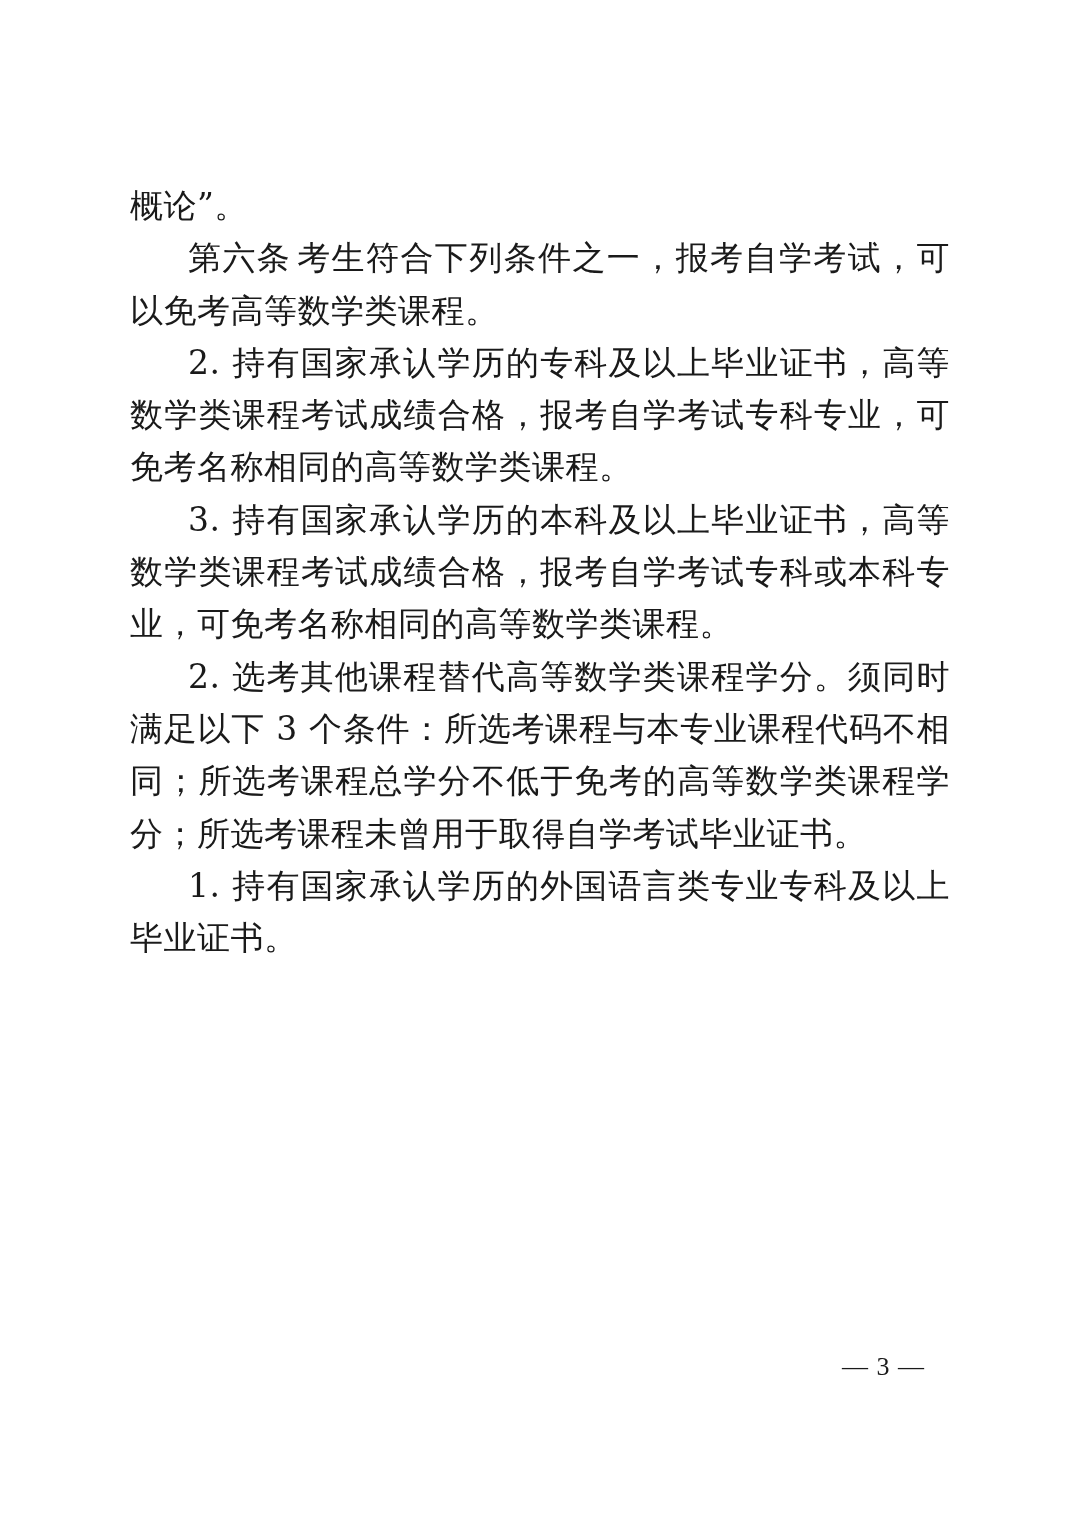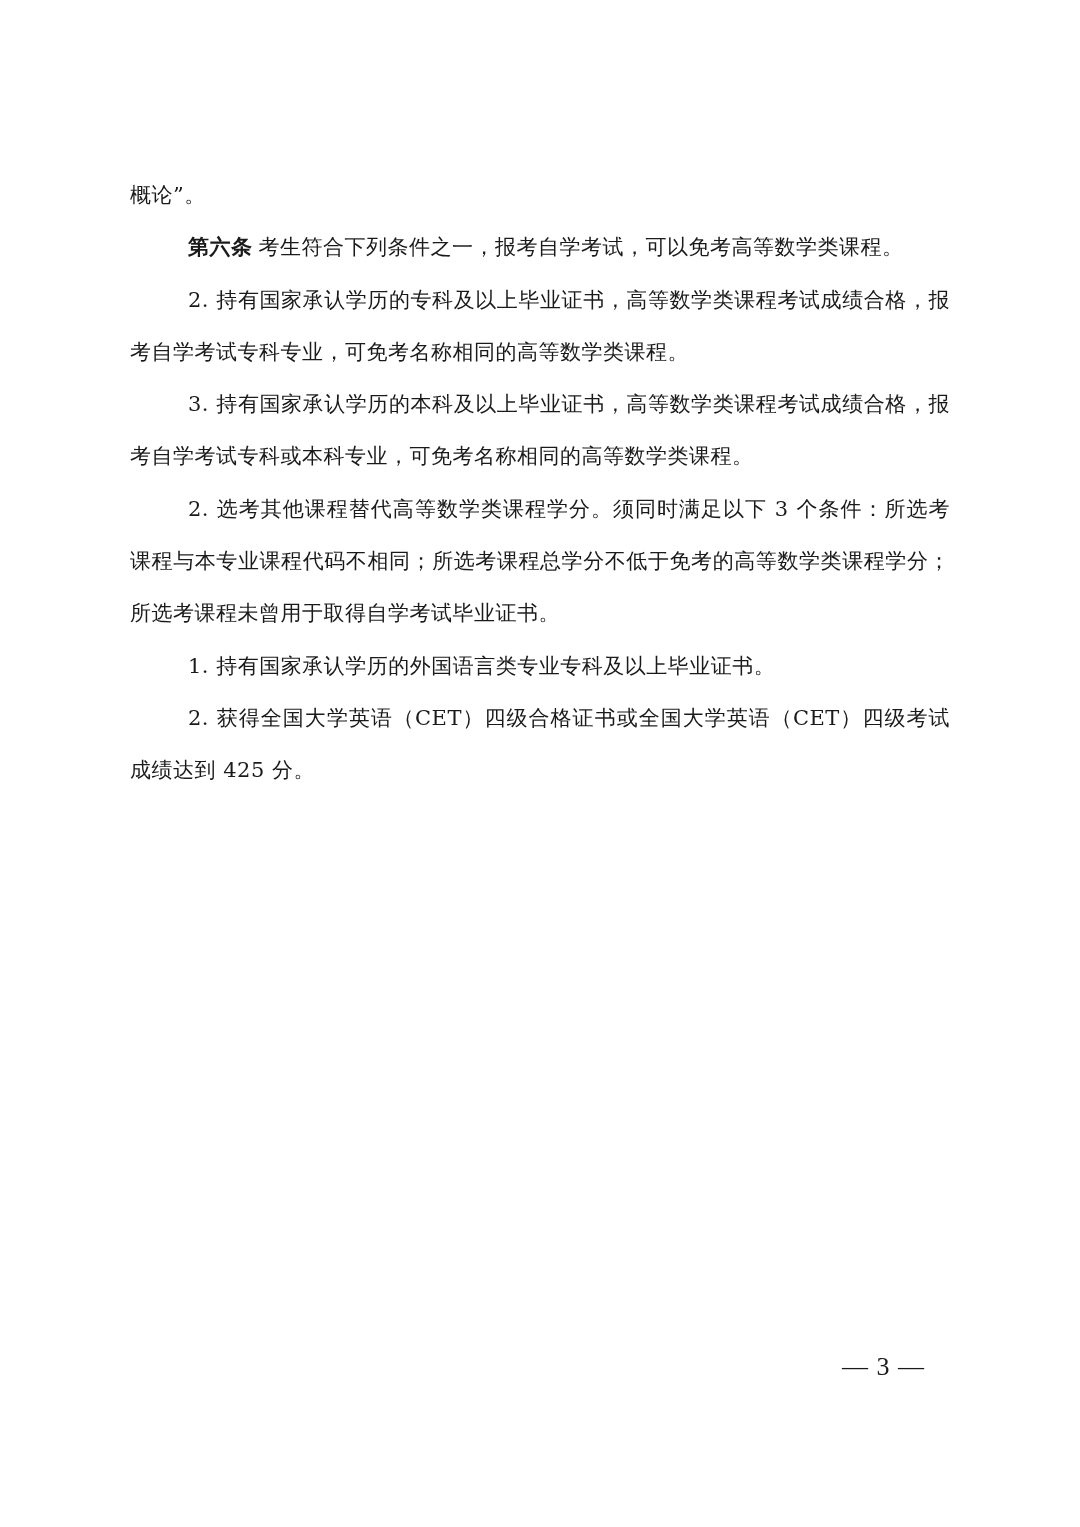--- a/index.html
+++ b/index.html
@@ -11,37 +11,37 @@
     width: 1080px;
     height: 1527px;
     position: relative;
     overflow: hidden;
     font-family: "DejaVu Serif", "Liberation Serif", serif;
     color: #1a1a1a;
   }
   .page {
     position: absolute;
     left: 130px;
-    top: 169px;
+    top: 180px;
     width: 820px;
-    font-size: 21px;
+    font-size: 33px;
     line-height: 52.3px;
     letter-spacing: 0.5px;
   }
   .para {
     margin: 0;
     text-align: justify;
     text-justify: inter-character;
   }
   .indent {
     text-indent: 58px;
   }
   .article-no {
     font-family: "DejaVu Sans", "Liberation Sans", sans-serif;
-    font-weight: bold;
+    font-weight: normal;
     margin-right: 6px;
   }
   .page-number {
     position: absolute;
     left: 842px;
     top: 1352px;
     font-size: 26px;
     font-family: "Liberation Serif", "DejaVu Serif", serif;
     color: #1a1a1a;
     letter-spacing: 1px;
@@ -70,19 +70,16 @@
 
   <p class="para indent">
     <span>2. 选考其他课程替代高等数学类课程学分。须同时满足以下 3 个条件：所选考课程与本专业课程代码不相同；所选考课程总学分不低于免考的高等数学类课程学分；所选考课程未曾用于取得自学考试毕业证书。</span>
   </p>
 
 
   <p class="para indent">
     <span>1. 持有国家承认学历的外国语言类专业专科及以上毕业证书。</span>
   </p>
 
-  <p class="para indent">
-    <span>2. 获得全国大学英语（CET）四级合格证书或全国大学英语（CET）四级考试成绩达到 425 分。</span>
-  </p>
 
 </div>
 
 <div class="page-number">— 3 —</div>
 
 </body></html>

